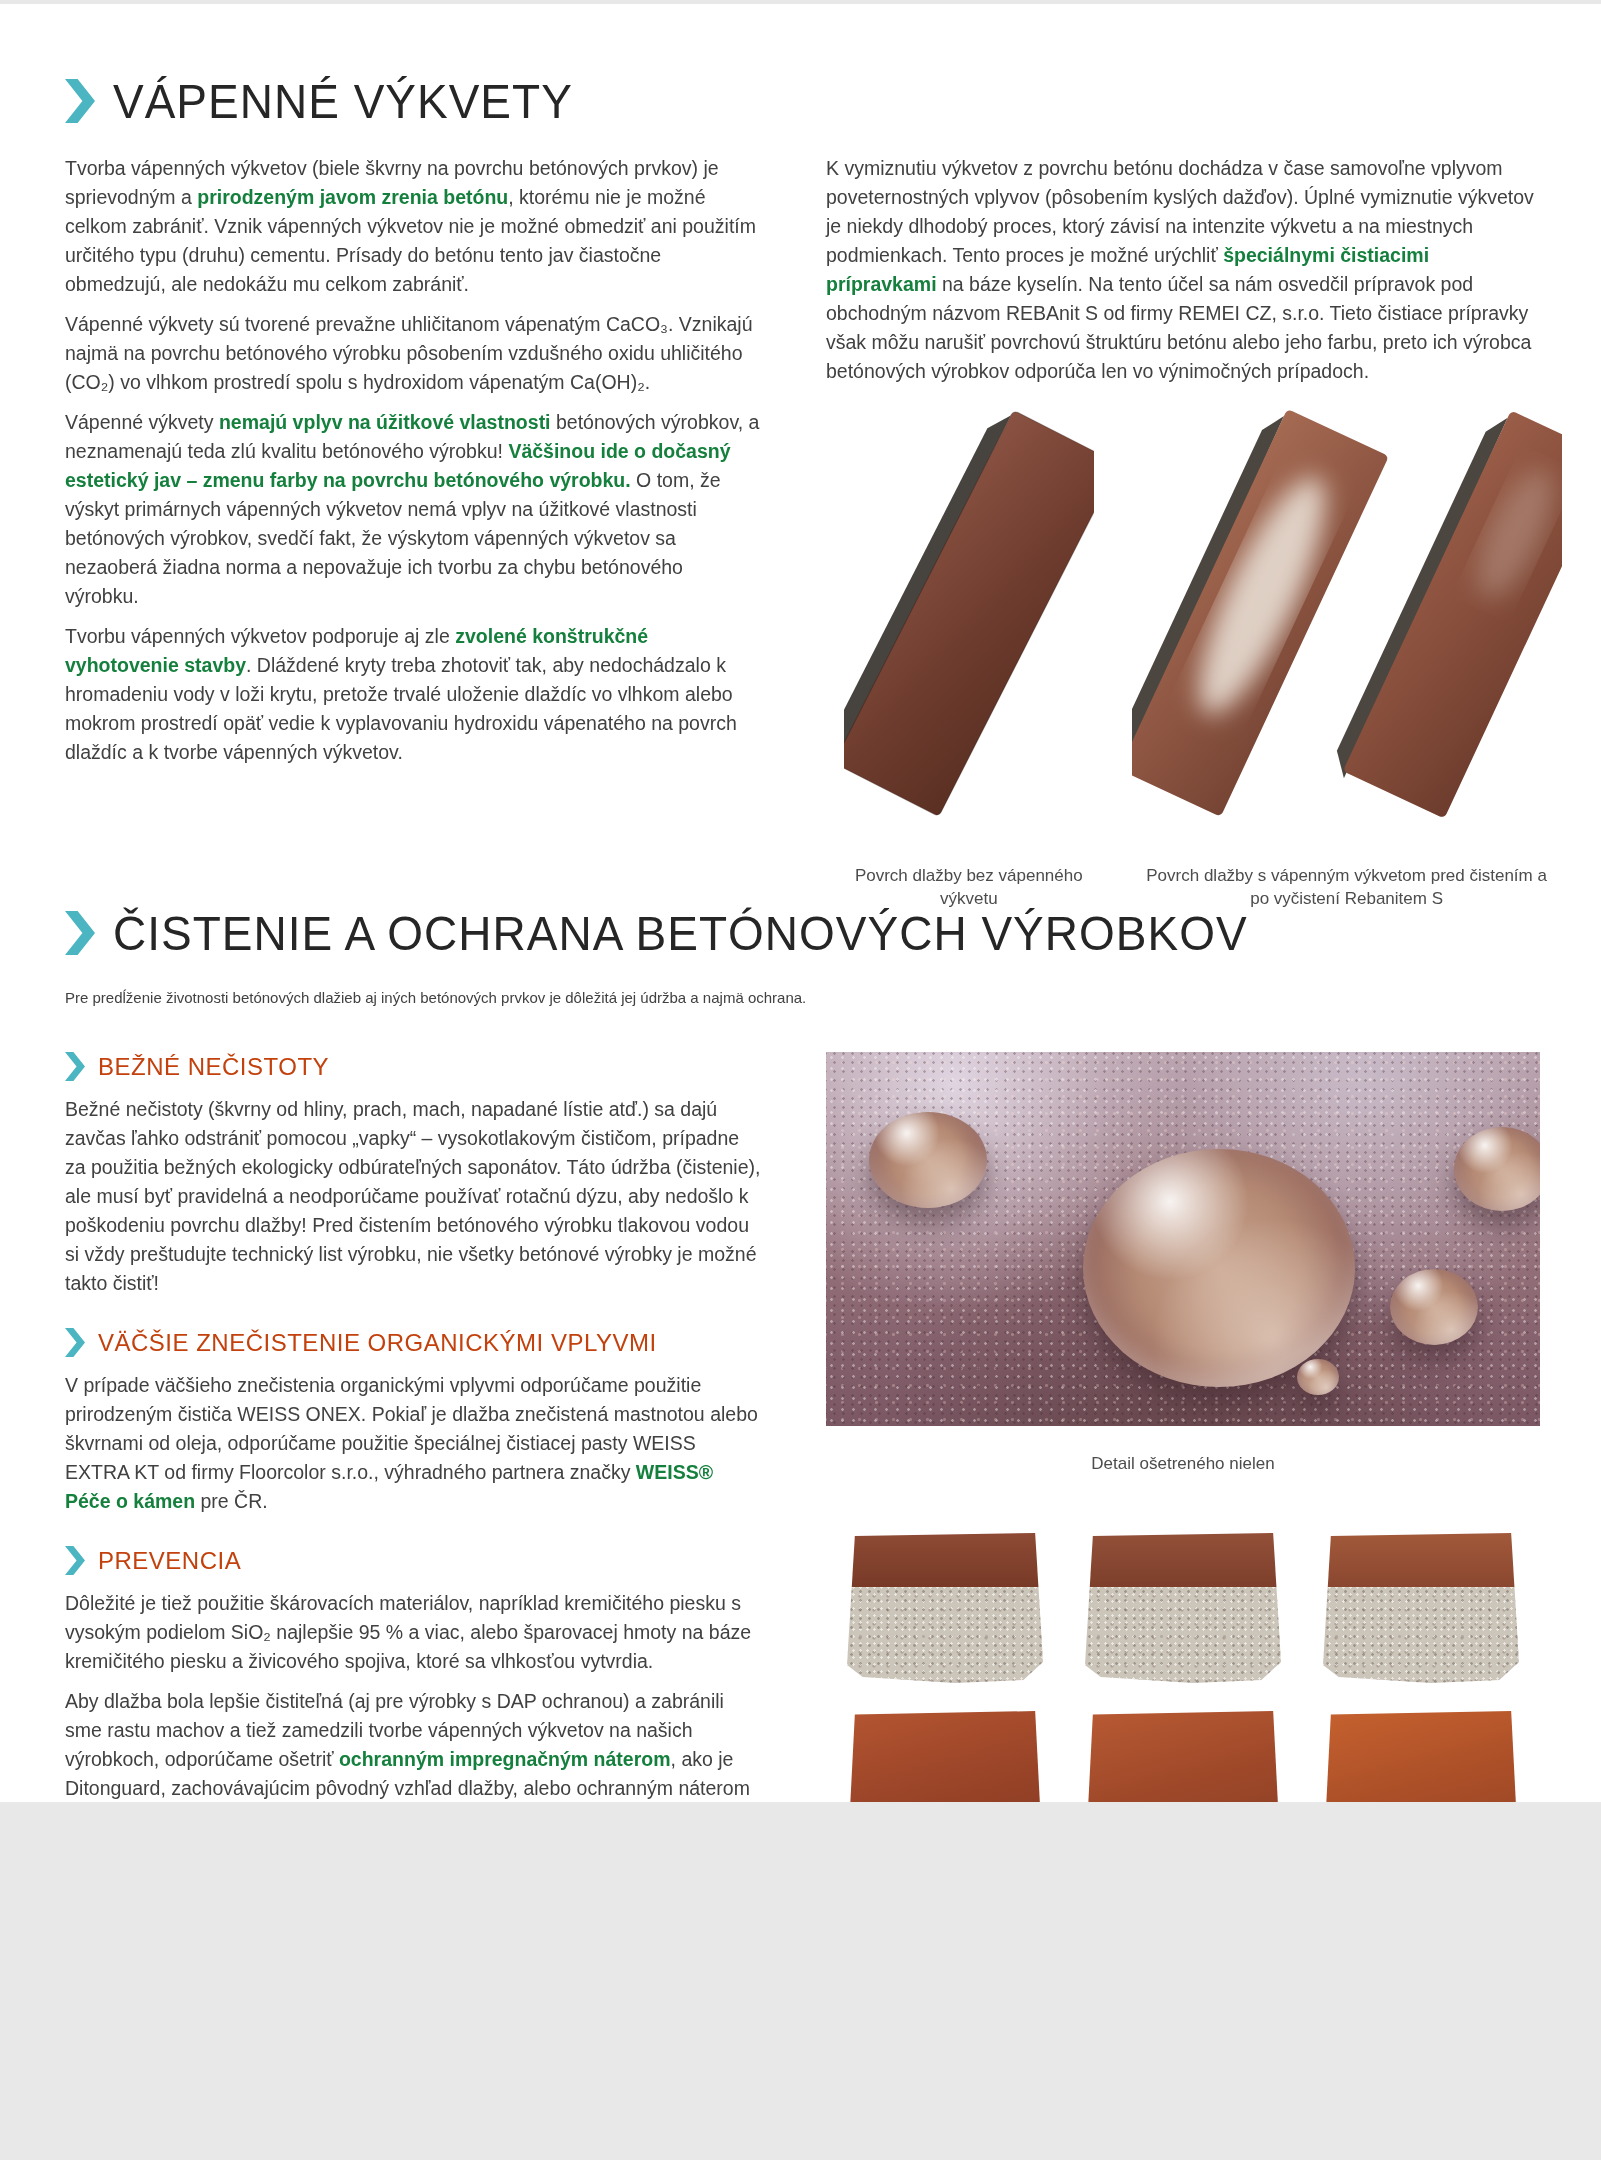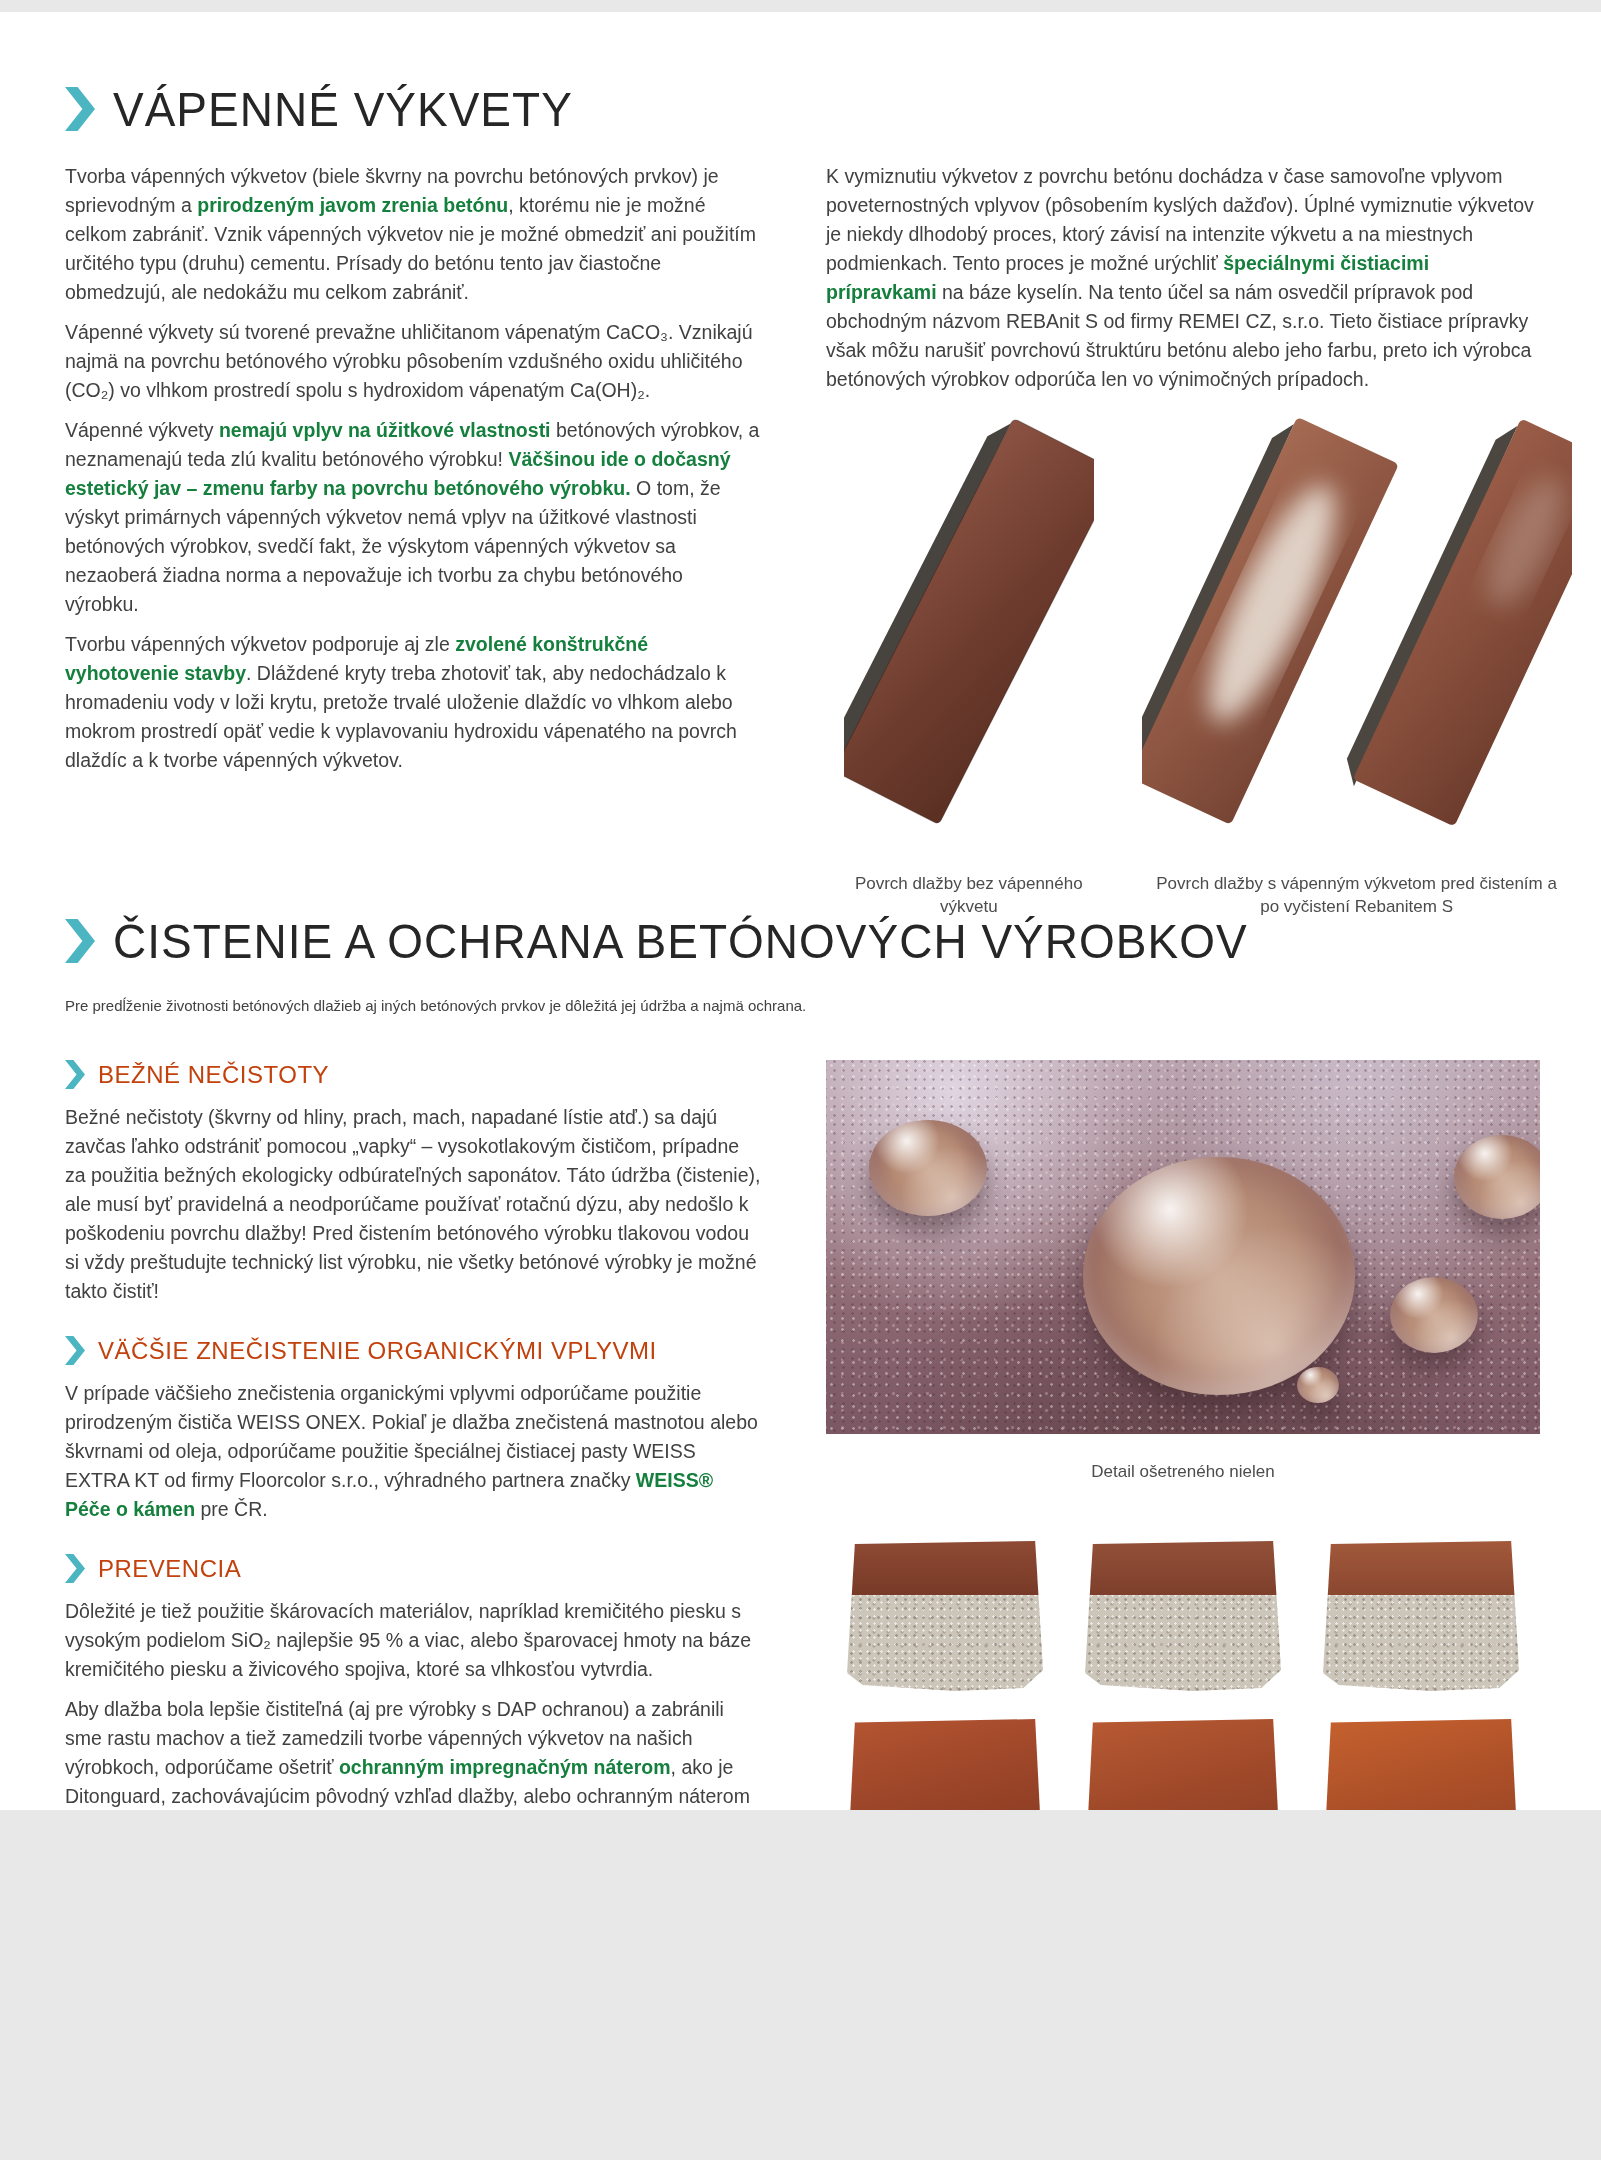--- a/index.html
+++ b/index.html
@@ -1,19 +1,19 @@
 <!DOCTYPE html>
 <html><head>
 <meta charset="utf-8">
 <style>
   html,body{margin:0;padding:0;background:#e8e8e8;}
   .page{
     position:relative; width:1601px; height:1798px; background:#ffffff;
     font-family:"Liberation Sans","DejaVu Sans",sans-serif; color:#414141;
-    overflow:hidden; margin:12px auto;
+    overflow:hidden; margin:4px auto;
   }
   
   .chev{display:inline-block; background:#4bb5c1;
         clip-path:polygon(0 0,42% 0,100% 50%,42% 100%,0 100%,58% 50%);}
   .h1-row{display:flex; align-items:center; gap:18px;}
   .h1-row .chev{width:30px; height:44px; flex:0 0 auto;}
   .h1{font-size:46px; letter-spacing:1px; color:#262626; font-weight:400;
       transform:scaleY(1.04); transform-origin:left center; white-space:nowrap;}
   .h3-row{display:flex; align-items:center; gap:13px; margin:0 0 14px 0;}
   .h3-row .chev{width:20px; height:29px; flex:0 0 auto;}
@@ -21,21 +21,21 @@
   
   .cols{display:flex; gap:64px;}
   .col-l{width:697px; flex:0 0 aupx;}
   .col-l{flex:0 0 697px;}
   .col-r{flex:1 1 auto; min-width:0;}
   p.body{font-size:19.5px; line-height:29px; margin:0 0 11px 0;}
   p.body b{color:#15803d;}
   .intro{font-size:15px; line-height:28px; margin:24px 0 0 0;}
   figcaption{font-size:17px; line-height:23px; color:#4c4c4c; text-align:center;}
   
-  .photo-row{display:flex; gap:30px; margin-top:16px;}
+  .photo-row{display:flex; gap:20px; margin-top:16px;}
   .photo-fig{margin:0; display:flex; flex-direction:column; align-items:center;}
   .photo-fig.f1{flex:0 0 40%;}
   .photo-fig.f2{flex:1 1 auto;}
   .photo-fig svg{display:block;}
   .photo-fig figcaption{margin-top:42px; max-width:420px;}
   
   .droplet-fig{margin:0;}
   .droplet-photo{position:relative; width:100%; height:374px; overflow:hidden;
     background:
       radial-gradient(circle at 18% 8%, rgba(226,216,228,.95), rgba(226,216,228,0) 34%),

